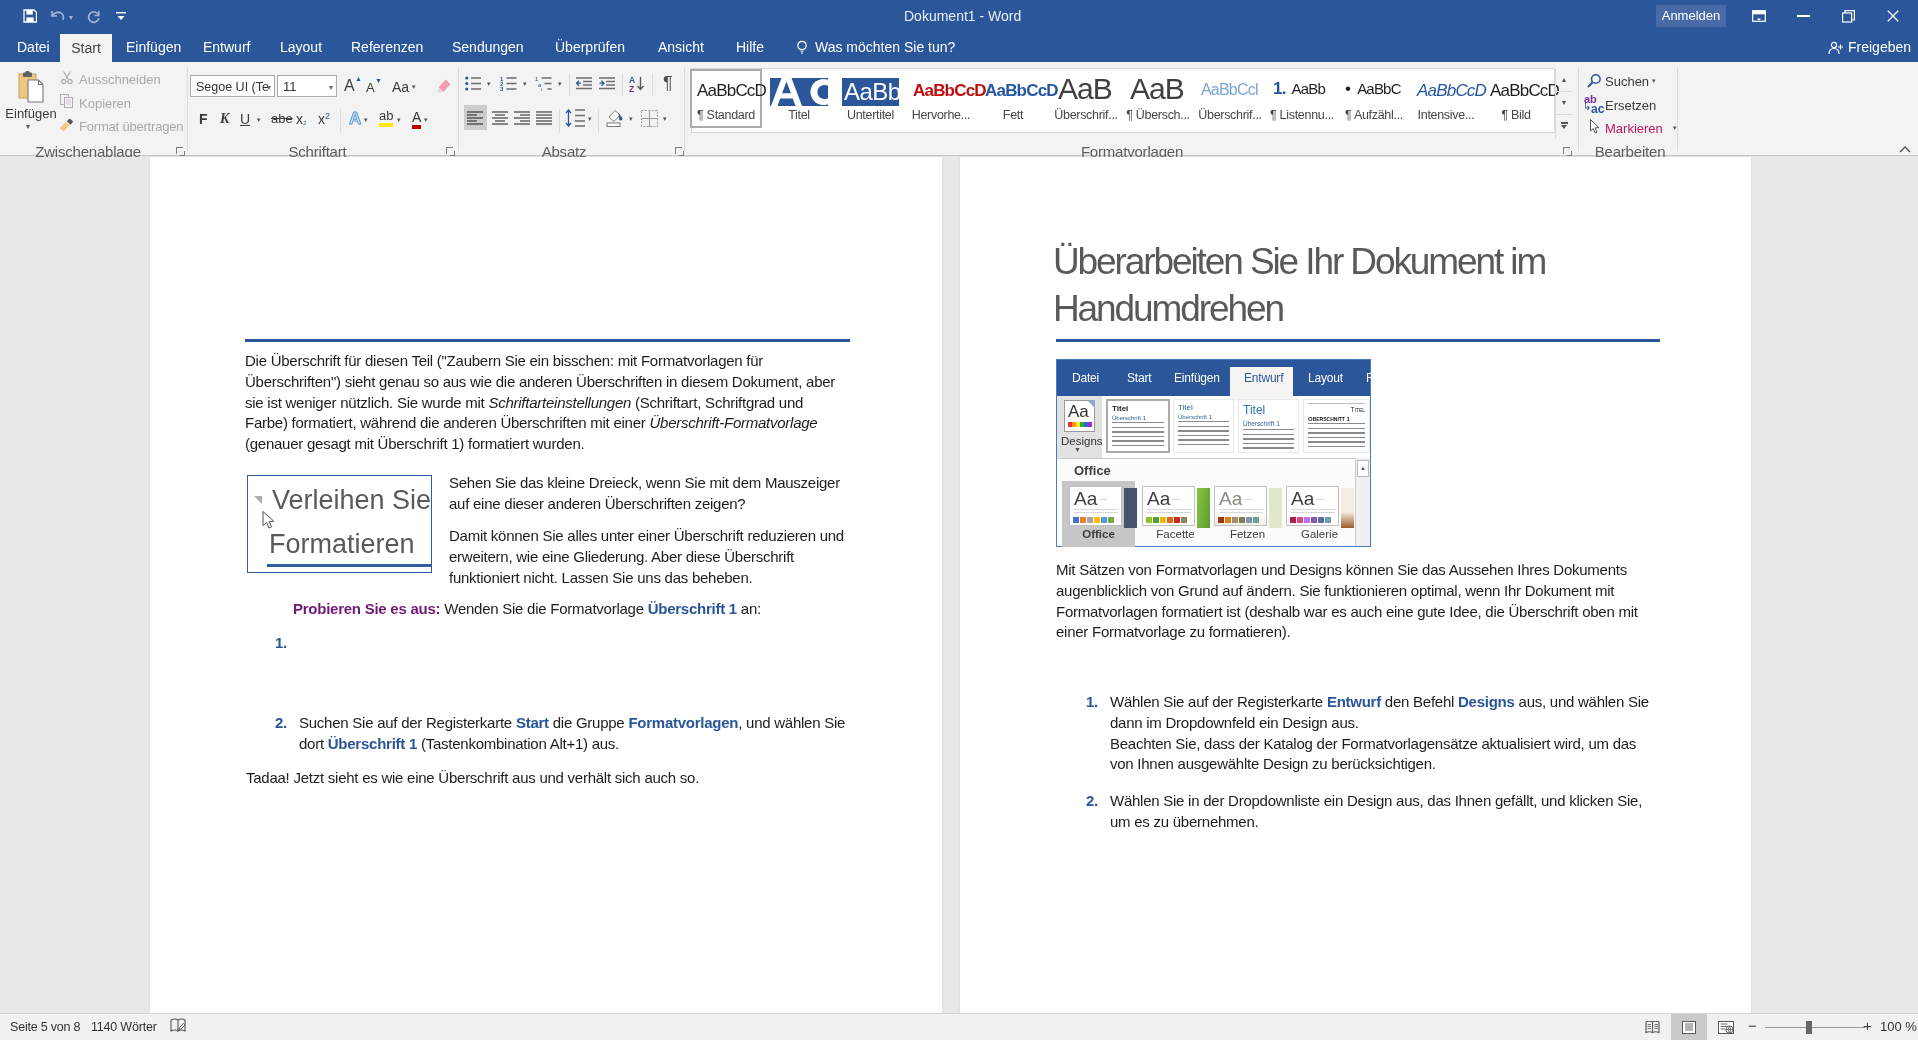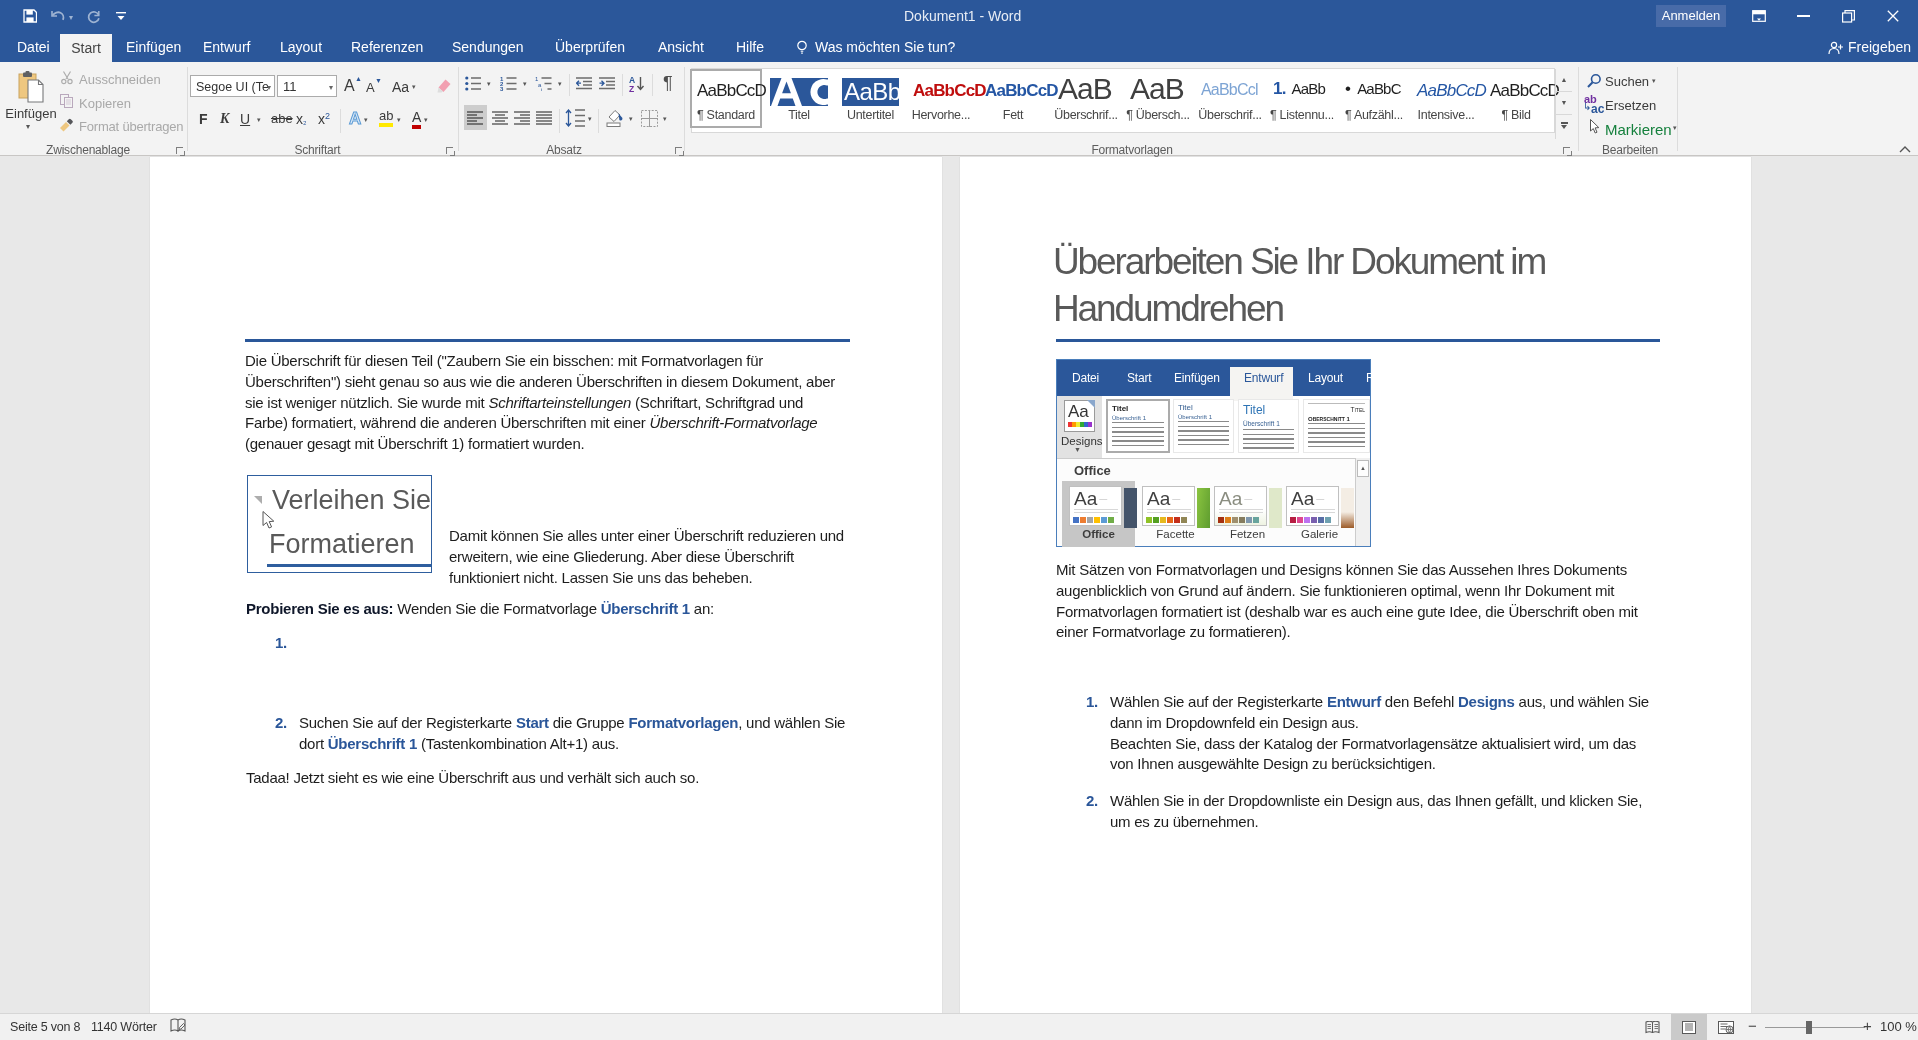--- a/index.html
+++ b/index.html
@@ -20,24 +20,24 @@
 
 
 .page { position:absolute; top:0; background:#fff; box-shadow:0 0 1px #bdbdbd; }
 #page1 { left:150px; width:792px; height:856px; }
 #page2 { left:960px; width:791px; height:856px; }
 
 .h1 { position:absolute; color:#595959; font-size:37px; letter-spacing:-2.1px; line-height:46.5px; white-space:nowrap; }
 .rule { position:absolute; height:3px; background:#2a5799; }
 .body { position:absolute; color:#1d1d1d; font-size:15px; letter-spacing:-0.25px; line-height:20.8px; white-space:nowrap; }
 .bblue { color:#2a5699; font-weight:bold; }
-.red { color:#0f172a; font-weight:bold; }
+.red { color:#701a75; font-weight:bold;margin-left:47px; }
 .num { color:#2a5699; font-weight:bold; }
 
-.glabel { position:absolute; top:81px; height:10px; text-align:center; color:#5d5d5d; font-size:12px; letter-spacing:-0.2px; }
+.glabel { position:absolute; top:81px; height:10px; text-align:center; color:#5d5d5d; font-size:15px; letter-spacing:-0.2px; }
 .sthumb { position:absolute; font-size:17px; letter-spacing:-0.8px; white-space:nowrap; }
 .slabel { position:absolute; top:46px; text-align:center; color:#464646; font-size:12.5px; letter-spacing:-0.3px; }
 .gdiv { position:absolute; top:5px; width:1px; height:84px; background:#dcdcdc; }
 .launcher { position:absolute; top:85px; width:9px; height:9px; }
 .launcher::before { content:""; position:absolute; left:0; top:0; width:6px; height:6px; border-left:1.2px solid #7e7e7e; border-top:1.2px solid #7e7e7e; }
 .launcher::after { content:""; position:absolute; right:0px; bottom:0px; width:4px; height:4px; border-right:1.4px solid #7e7e7e; border-bottom:1.4px solid #7e7e7e; }
 .combo { position:absolute; height:22px; background:#fff; border:1px solid #ababab; font-size:13px; color:#333; padding:3px 0 0 5px; }
 .combo .cb { position:absolute; right:3px; top:7px; font-size:8px; color:#666; }
 .fk { font-size:14px; color:#3b3b3b; }
 .gray13 { color:#a9a9a9; font-size:13px; }
@@ -332,21 +332,21 @@
   <span class="abs" style="left:1652px;top:15px;font-size:7px;color:#555">▾</span>
   <div class="abs" style="left:1584px;top:31px;width:20px;height:22px">
     <span style="position:absolute;left:0;top:0;font-size:11px;font-weight:bold;color:#7030a0">ab</span>
     <span style="position:absolute;left:7px;top:9px;font-size:12px;font-weight:bold;color:#2b579a">ac</span>
     <span style="position:absolute;left:-1px;top:8px;font-size:10px;color:#2b579a">↳</span>
   </div>
   <span class="abs" style="left:1605px;top:36px;font-size:13px;color:#3b3b3b">Ersetzen</span>
   <svg class="abs" style="left:1589px;top:57px" width="11" height="15" viewBox="0 0 11 15">
     <path d="M1.5 0.5 L1.5 12 L4.3 9.6 L6.2 14 L8 13.2 L6.1 8.9 L9.8 8.6 Z" fill="#fff" stroke="#555" stroke-width="1"></path>
   </svg>
-  <span class="abs" style="left:1605px;top:59px;font-size:15px;color:#15803d">Markieren</span>
+  <span class="abs" style="left:1605px;top:59px;font-size:13px;color:#be185d">Markieren</span>
   <span class="abs" style="left:1673px;top:62px;font-size:7px;color:#555">▾</span>
   <div class="glabel" style="left:1582px;width:96px">Bearbeiten</div>
   <div class="gdiv" style="left:1677px"></div>
   <svg class="abs" style="left:1899px;top:84px" width="12" height="7" viewBox="0 0 12 7">
     <path d="M1 6 L6 1 L11 6" fill="none" stroke="#555" stroke-width="1.4"></path>
   </svg>
 </div>
 
 <div id="docarea">
   <div class="page" id="page1">
@@ -356,20 +356,21 @@
 
     <div class="abs" style="left:97px;top:318px;width:185px;height:98px;border:1px solid #2e5e9e;background:#fff">
       <div class="abs" style="left:6px;top:20px;width:0;height:0;border-left:8px solid transparent;border-top:8px solid #adadad"></div>
       <div class="abs" style="left:24px;top:9px;color:#595959;font-size:27px;letter-spacing:0px;white-space:nowrap">Verleihen Sie</div>
       <div class="abs" style="left:21px;top:53px;color:#595959;font-size:27px;letter-spacing:0px;white-space:nowrap">Formatieren</div>
       <div class="abs" style="left:19px;top:88px;width:164px;height:3px;background:#2e5e9e"></div>
       <svg class="abs" style="left:14px;top:35px" width="13" height="19" viewBox="0 0 13 19">
         <path d="M1 0.5 L1 14.5 L4.6 11.5 L7 17 L9.6 15.9 L7.2 10.6 L11.8 10.2 Z" fill="#fdfdfd" stroke="#555" stroke-width="1"></path>
       </svg>
     </div>
+    <div class="body" style="left:299px;top:316px">Sehen Sie das kleine Dreieck, wenn Sie mit dem Mauszeiger<br>auf eine dieser anderen Überschriften zeigen?</div>
     <div class="body" style="left:299px;top:369px">Damit können Sie alles unter einer Überschrift reduzieren und<br>erweitern, wie eine Gliederung. Aber diese Überschrift<br>funktioniert nicht. Lassen Sie uns das beheben.</div>
     <div class="body" style="left:96px;top:442px"><span class="red">Probieren Sie es aus:</span> Wenden Sie die Formatvorlage <span class="bblue">Überschrift 1</span> an:</div>
     <div class="body" style="left:125px;top:476px"><span class="num">1.</span></div>
     <div class="body" style="left:125px;top:556px"><span class="num">2.</span></div>
     <div class="body" style="left:149px;top:556px">Suchen Sie auf der Registerkarte <span class="bblue">Start</span> die Gruppe <span class="bblue">Formatvorlagen</span>, und wählen Sie<br>dort <span class="bblue">Überschrift 1</span> (Tastenkombination Alt+1) aus.</div>
     <div class="body" style="left:96px;top:611px">Tadaa! Jetzt sieht es wie eine Überschrift aus und verhält sich auch so.</div>
   </div>
   <div class="page" id="page2">
     <div class="h1" style="left:93px;top:82px">Überarbeiten Sie Ihr Dokument im<br>Handumdrehen</div>
     <div class="rule" style="left:96px;top:182px;width:604px"></div>

